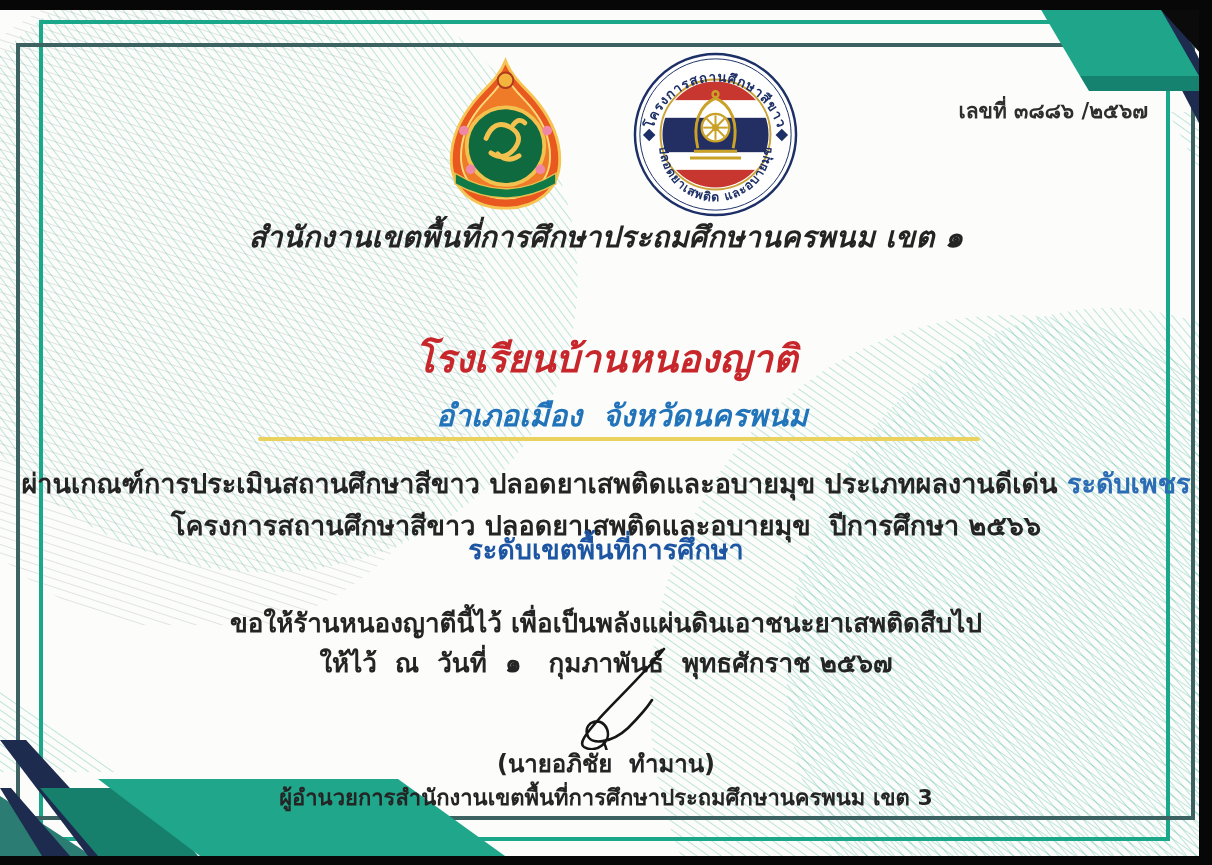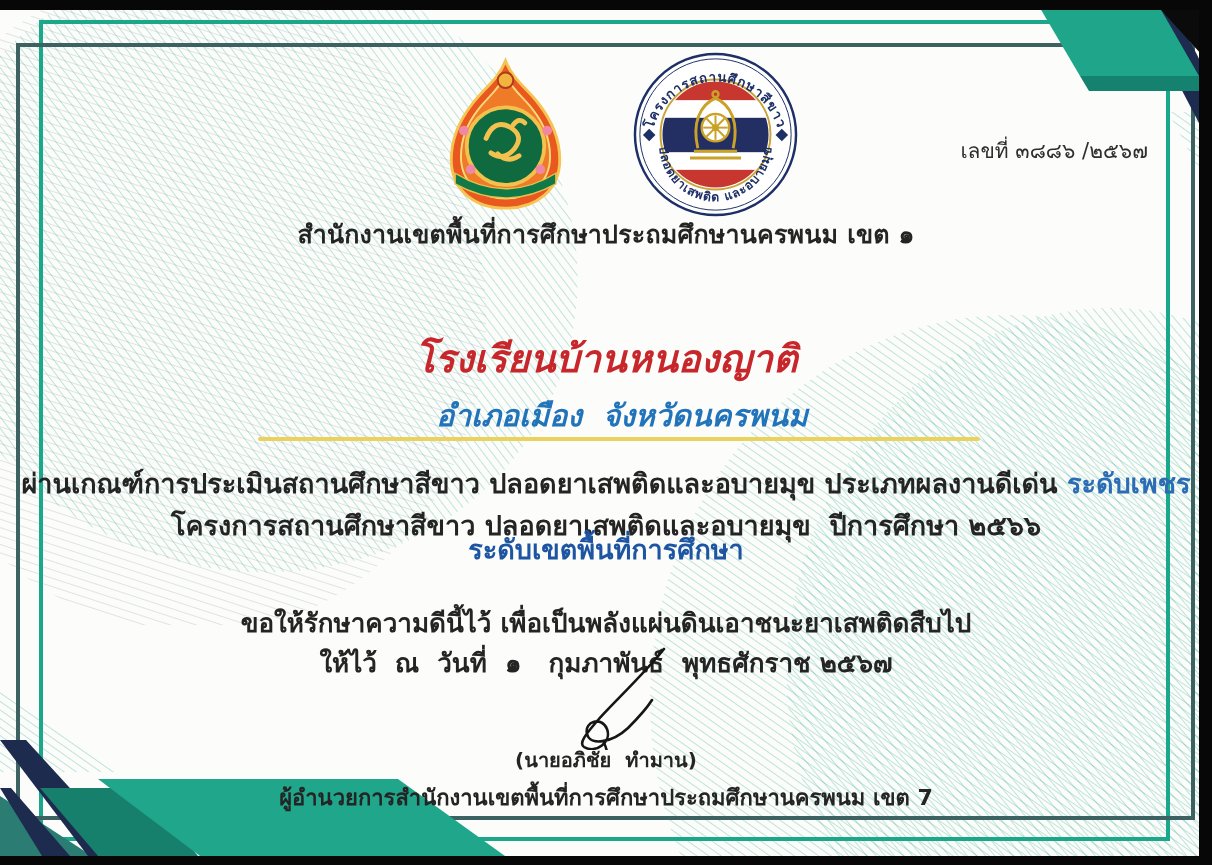--- a/index.html
+++ b/index.html
@@ -3,30 +3,30 @@
 <meta charset="utf-8">
 <style>
   html,body{margin:0;padding:0;background:#000;}
   .cert{
     position:relative;width:1212px;height:865px;overflow:hidden;
     background:#fcfdfb;
     font-family:"DejaVu Sans",sans-serif;
   }
   .layer{position:absolute;left:0;top:0;width:100%;height:100%;pointer-events:none;}
   .txt{position:absolute;left:0;width:100%;text-align:center;white-space:pre-wrap;color:#242424;}
-  .t-header{font-size:25px;font-weight:600;letter-spacing:.2px;}
+  .t-header{font-size:29px;font-weight:600;letter-spacing:.2px;font-style:italic;}
   .t-school{font-size:38px;font-weight:700;font-style:italic;color:#c7262b;}
   .t-location{font-size:30px;font-weight:700;font-style:italic;color:#2173ba;margin-left:16px;}
   .t-body{font-size:27px;font-weight:600;}
   .t-blue{color:#2b6cb4;}
   .t-level{font-size:27px;font-weight:700;color:#1d55a2;}
   .t-closing{font-size:26px;font-weight:600;}
-  .t-name{font-size:20px;font-weight:600;text-align:center;}
+  .t-name{font-size:24px;font-weight:600;text-align:center;}
   .t-title{font-size:22px;font-weight:600;}
-  .doc-number{position:absolute;top:94px;right:64px;font-size:21px;font-weight:400;color:#2e2e2e;white-space:pre;margin-top:40px;}
+  .doc-number{position:absolute;top:94px;right:64px;font-size:21px;font-weight:700;color:#2e2e2e;white-space:pre;}
   .divider{position:absolute;left:258px;top:437px;width:722px;height:4px;background:#e9d25e;border-radius:2px;}
   .logo{position:absolute;}
   .logo-left{left:423px;top:57px;width:165px;height:155px;}
   .logo-right{left:633px;top:52px;width:165px;height:165px;}
   .sig{position:absolute;left:552px;top:646px;width:126px;height:104px;}
 </style>
 </head>
 <body>
 
 <div class="cert">
@@ -151,26 +151,26 @@
 
   <div class="txt t-school" style="top:328px">โรงเรียนบ้านหนองญาติ</div>
   <div class="txt t-location" style="top:392px">อำเภอเมือง  จังหวัดนครพนม</div>
 
   <div class="divider"></div>
 
   <div class="txt t-body" style="top:462px"><span>ผ่านเกณฑ์การประเมินสถานศึกษาสีขาว ปลอดยาเสพติดและอบายมุข ประเภทผลงานดีเด่น </span><span class="t-blue">ระดับเพชร</span></div>
   <div class="txt t-body" style="top:504px">โครงการสถานศึกษาสีขาว ปลอดยาเสพติดและอบายมุข  ปีการศึกษา ๒๕๖๖</div>
   <div class="txt t-level" style="top:528px">ระดับเขตพื้นที่การศึกษา</div>
 
-  <div class="txt t-closing" style="top:602px">ขอให้รักษาความดีนี้ไว้ เพื่อเป็นพลังแผ่นดินเอาชนะยาเสพติดสืบไป</div>
+  <div class="txt t-closing" style="top:602px">ขอให้รัานหนองญาตีนี้ไว้ เพื่อเป็นพลังแผ่นดินเอาชนะยาเสพติดสืบไป</div>
   <div class="txt t-closing" style="top:642px">ให้ไว้  ณ  วันที่  ๑   กุมภาพันธ์  พุทธศักราช ๒๕๖๗</div>
 
   <svg class="sig" viewBox="0 0 126 104">
     <g fill="none" stroke="#161616" stroke-width="2.6" stroke-linecap="round">
       <path d="M112,3 C92,28 60,58 46,74 C35,87 26,97 32,101 C44,108 60,96 55,83 C50,70 32,75 35,88 C38,100 60,97 76,82 C87,71 95,62 100,54"></path>
       <path d="M52,97 C55,103 56,108 54,112"></path>
     </g>
   </svg>
 
   <div class="txt t-name" style="top:744px">(นายอภิชัย  ทำมาน)</div>
-  <div class="txt t-title" style="top:780px">ผู้อำนวยการสำนักงานเขตพื้นที่การศึกษาประถมศึกษานครพนม เขต 7</div>
+  <div class="txt t-title" style="top:780px">ผู้อำนวยการสำนักงานเขตพื้นที่การศึกษาประถมศึกษานครพนม เขต 3</div>
 
 </div>
 
 </body></html>

